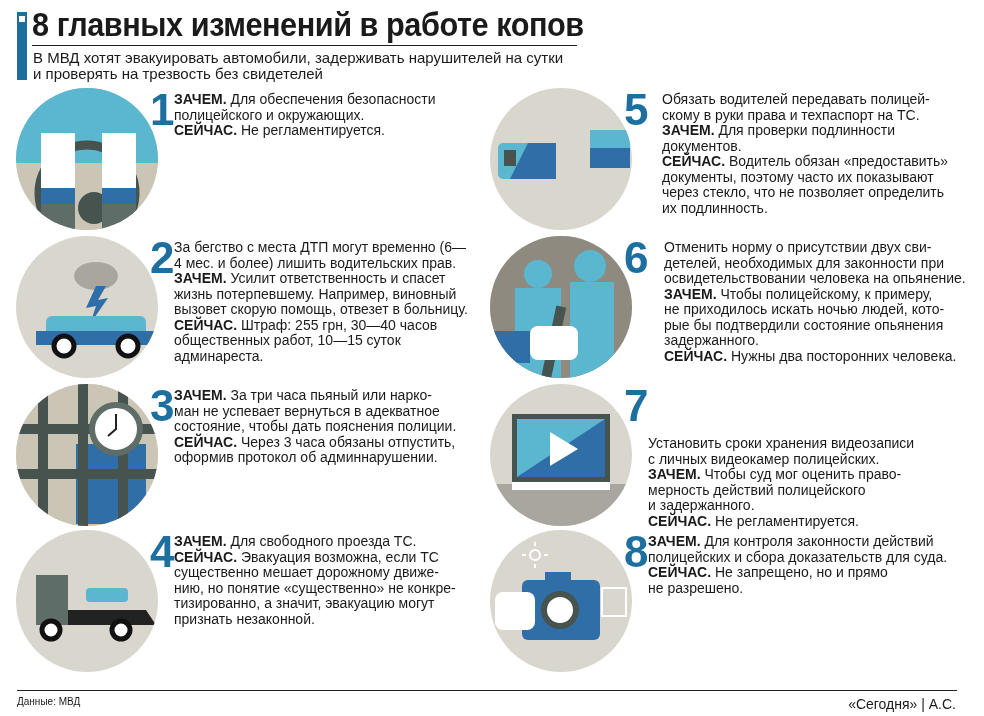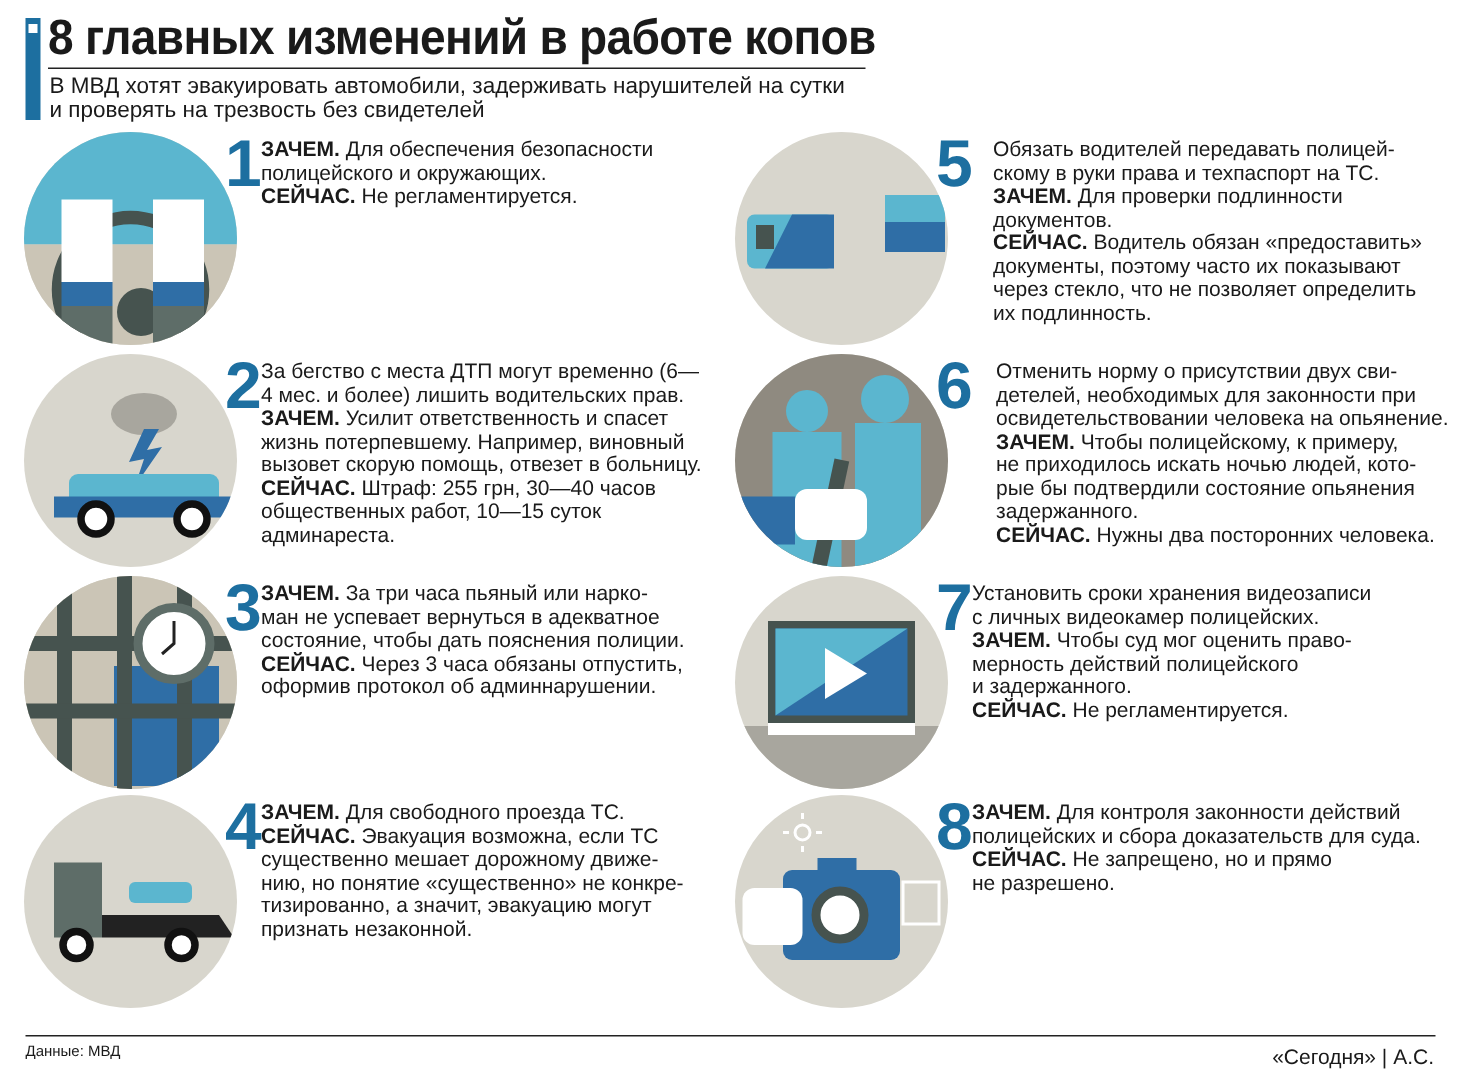--- a/index.html
+++ b/index.html
@@ -146,21 +146,21 @@
     <div class="item" style="left: 490px; top: 384px;">
       <div class="icon"><svg width="142" height="142" viewBox="0 0 142 142">
           <rect y="100" width="142" height="42" fill="#a8a69e"></rect>
           <rect x="22" y="30" width="98" height="68" fill="#46534f"></rect>
           <rect x="27" y="35" width="88" height="58" fill="#2f6ea6"></rect>
           <polygon points="27,35 115,35 27,93" fill="#5bb6cf"></polygon>
           <polygon points="60,48 60,82 88,65" fill="#fff"></polygon>
           <rect x="22" y="98" width="98" height="8" fill="#fff"></rect>
         </svg></div>
       <div class="num" style="left: 134px;">7</div>
-      <div class="txt" style="left: 158px;"><span>Установить сроки хранения видеозаписи
+      <div class="txt" style="left: 158px; margin-top: 48px;"><span>Установить сроки хранения видеозаписи
 с личных видеокамер полицейских.
 </span><b>ЗАЧЕМ.</b><span> Чтобы суд мог оценить право-
 мерность действий полицейского
 и задержанного.
 </span><b>СЕЙЧАС.</b><span> Не регламентируется.</span></div>
     </div>
     <div class="item" style="left: 490px; top: 530px;">
       <div class="icon"><svg width="142" height="142" viewBox="0 0 142 142">
           <g stroke="#fff" stroke-width="2" fill="none">
             <circle cx="45" cy="25" r="5"></circle>

